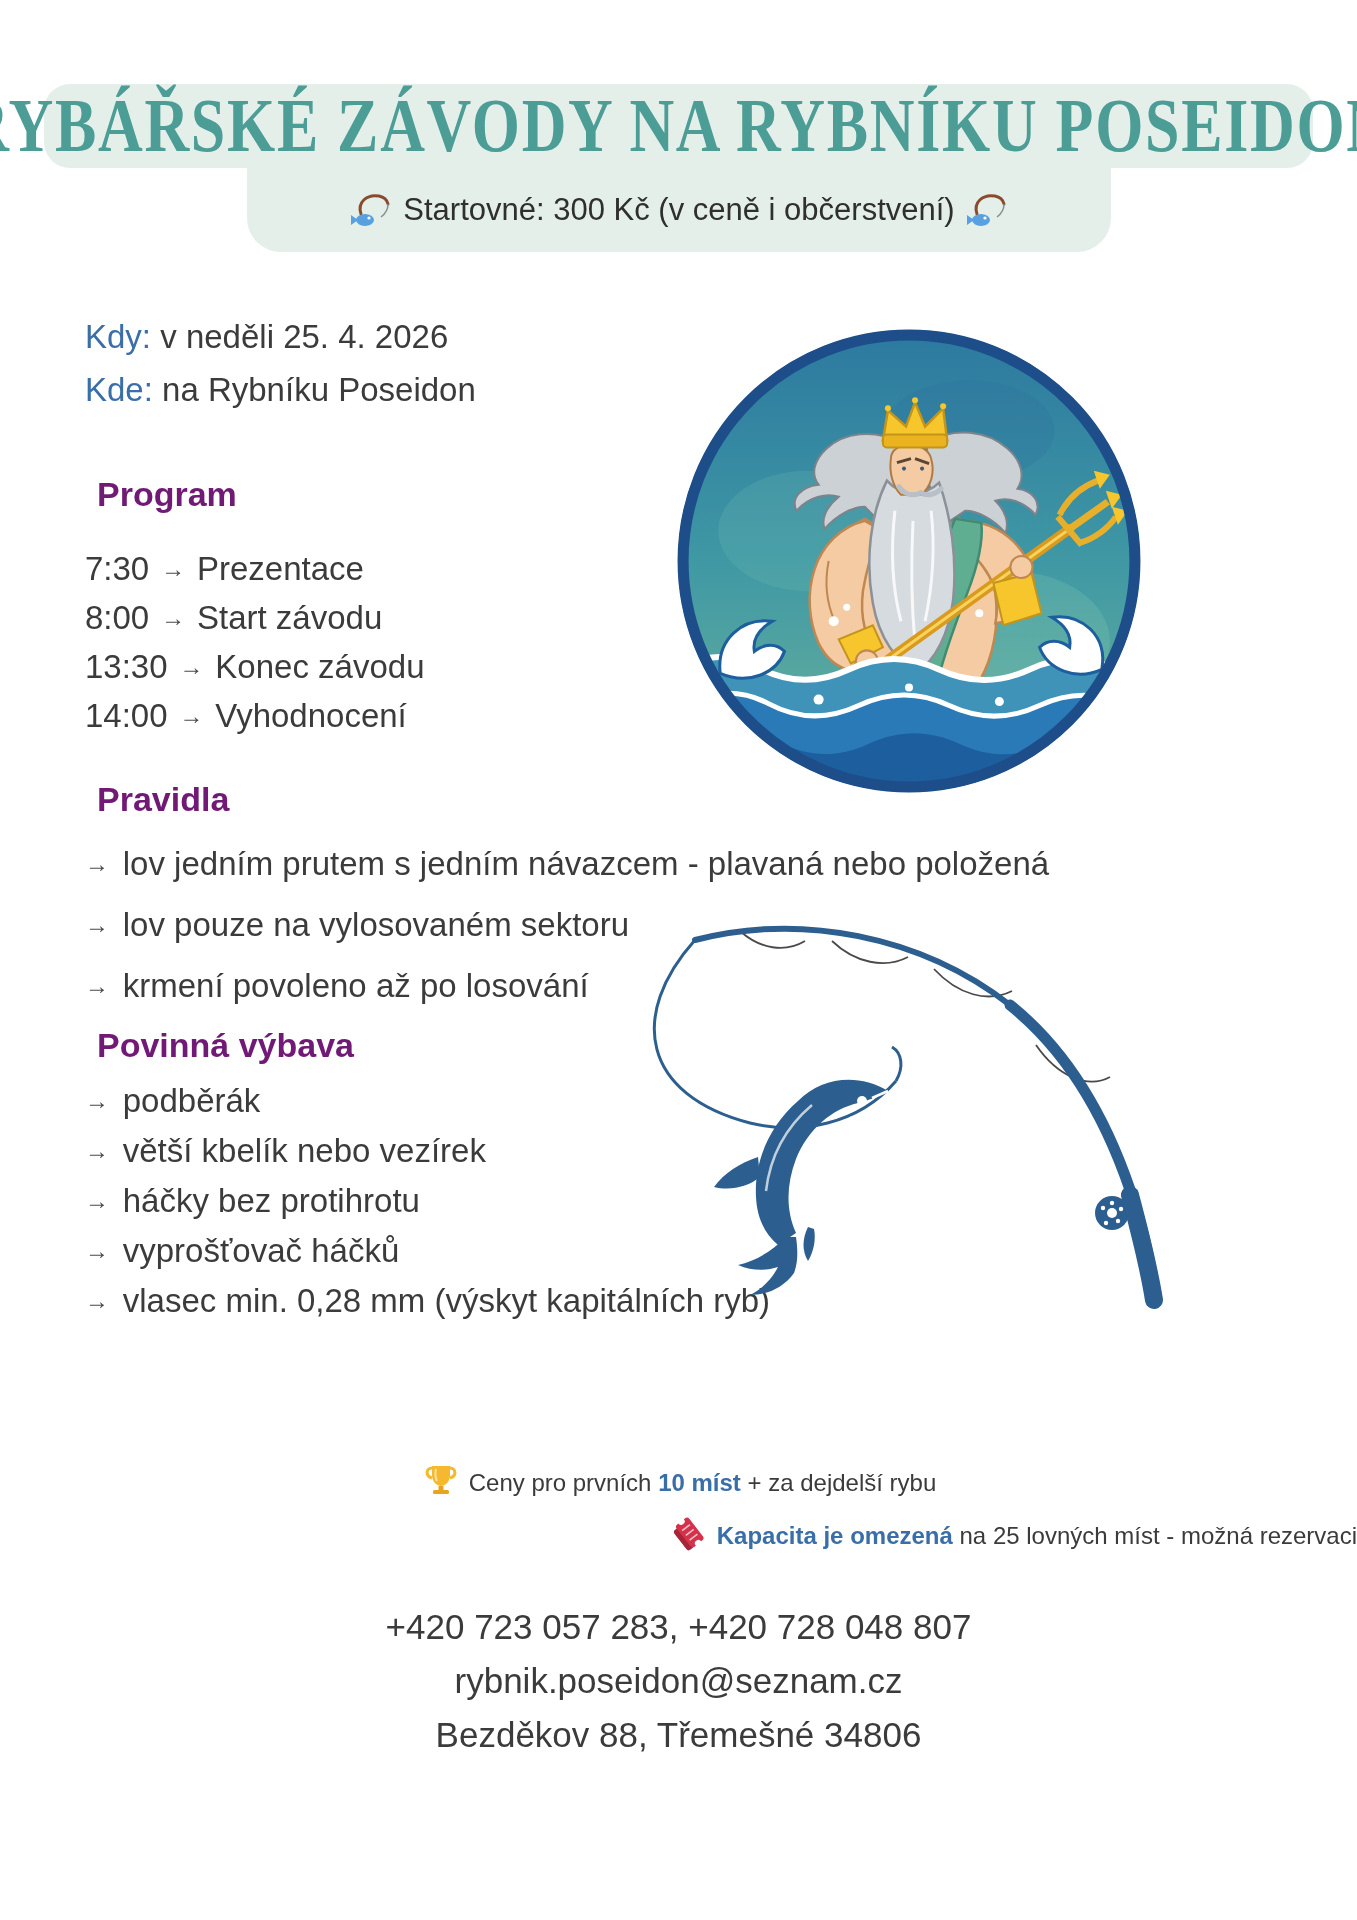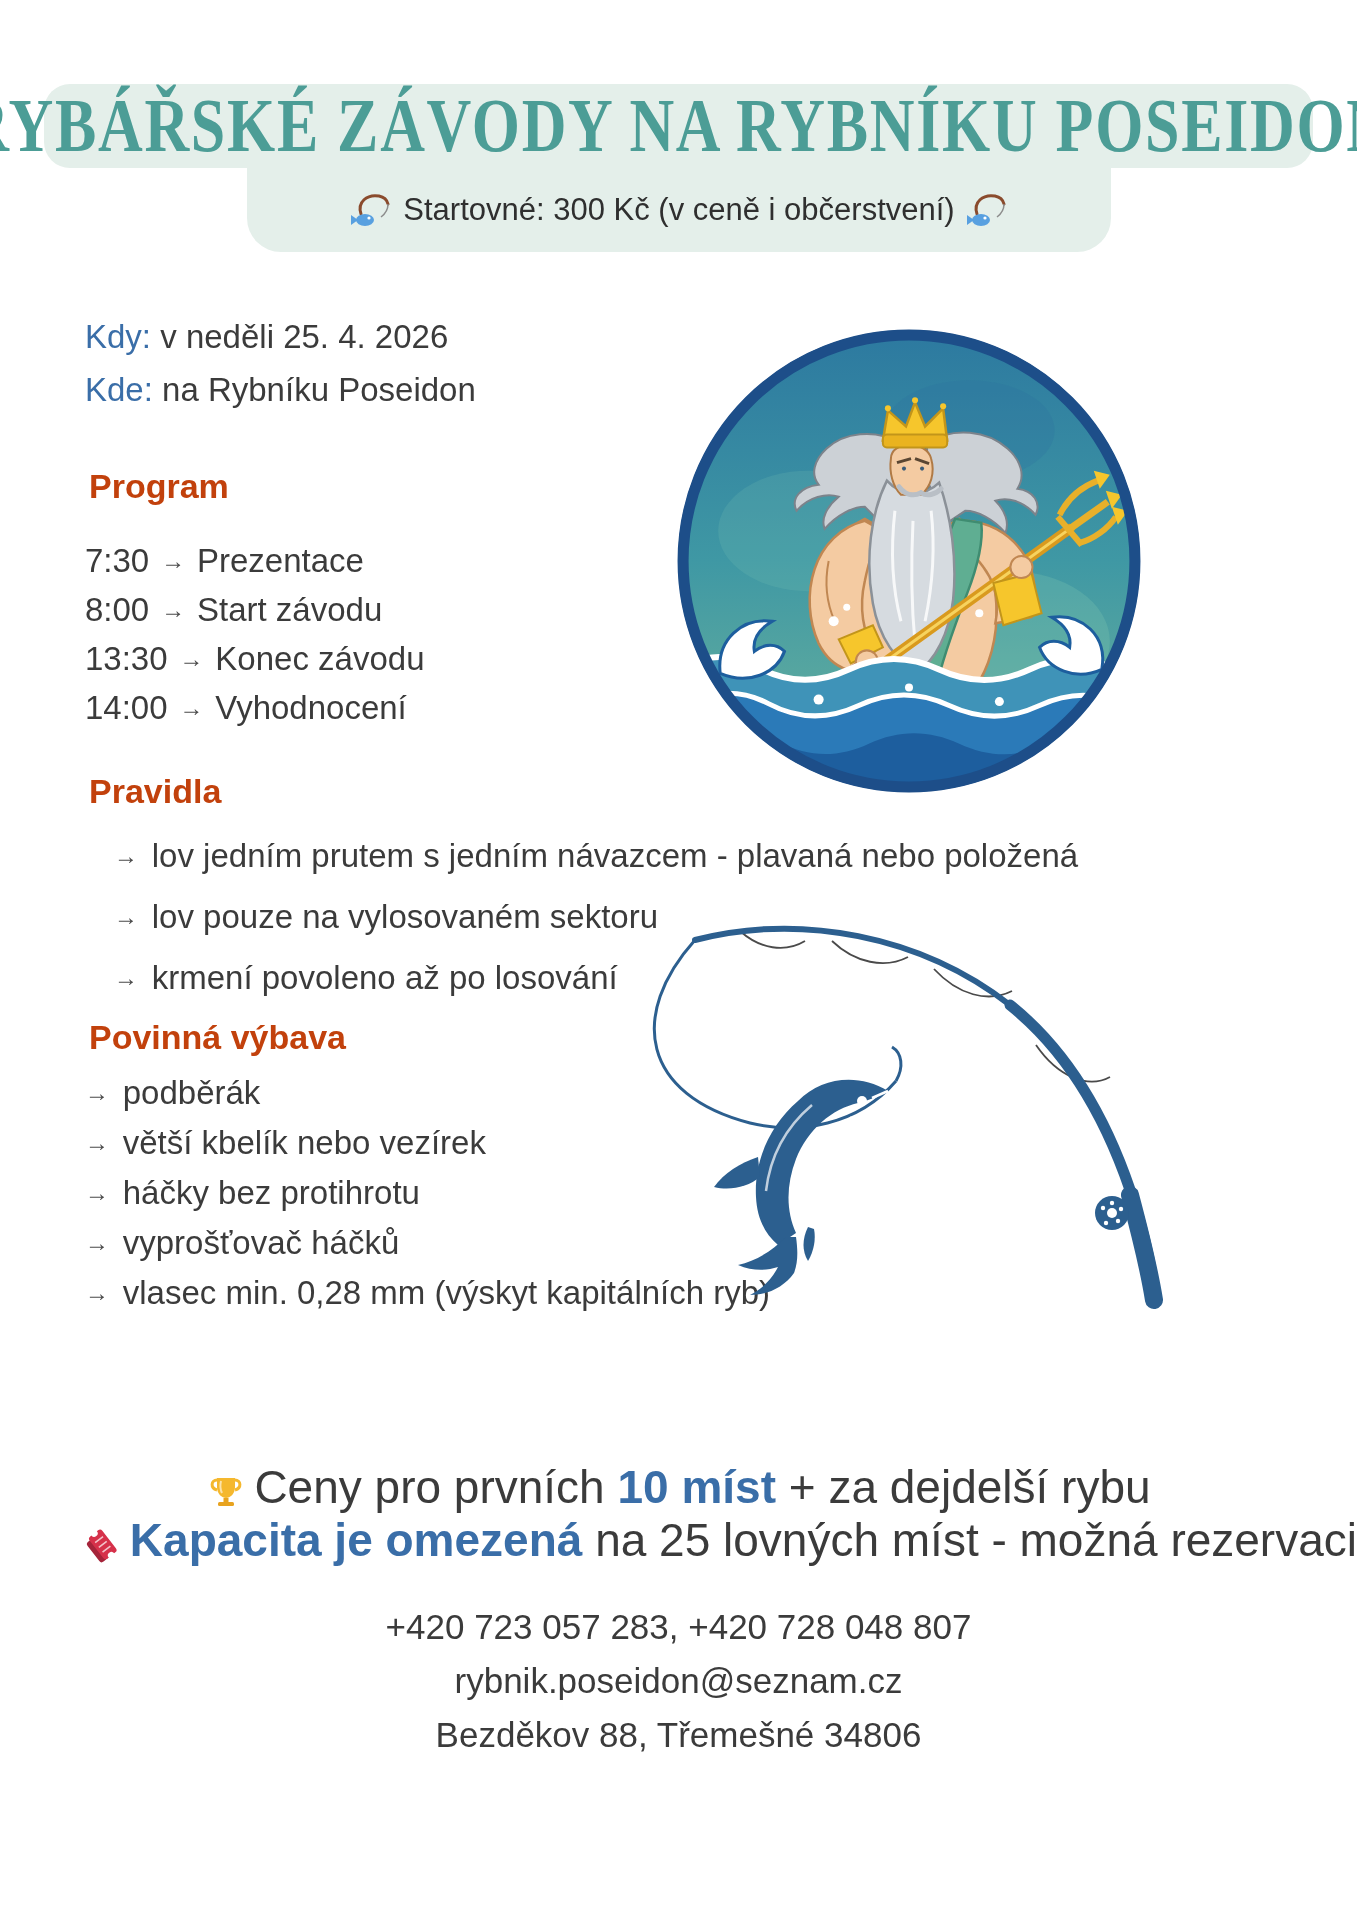--- a/index.html
+++ b/index.html
@@ -22,33 +22,33 @@
     position:absolute;left:247px;top:168px;width:864px;height:84px;
     background:#E4EFEA;border-radius:0 0 34px 34px;
     display:flex;align-items:center;justify-content:center;gap:12px;
   }
   .subtitle-text{font-size:31px;color:#2f2f2f;}
   .mini-icon{display:inline-block;vertical-align:middle;}
   
   .details-block{position:absolute;left:85px;top:310px;font-size:33px;line-height:53px;}
   .lbl{font-weight:400;color:#3A6EA8;}
   .section{position:absolute;left:85px;}
-  .section h2{margin:4px;font-size:34px;font-weight:700;color:#c2410c;}
+  .section h2{margin:12px;font-size:34px;font-weight:700;color:#701a75;}
   .program-block{top:463px;}
   .program-block .rows{margin-top:32px;font-size:33px;line-height:46px;}
   .arrow{font-size:0.72em;position:relative;top:-3px;color:#4a4a4a;}
   .program-block .arrow{margin:0 12px;}
   .list{margin-top:16px;font-size:33px;}
   .pravidla-block{top:768px;}
-  .pravidla-block .list{line-height:58px;margin-left:29px;}
+  .pravidla-block .list{line-height:58px;}
   .povinna-block{top:1014px;}
   .povinna-block .list{margin-top:12px;line-height:47px;}
   .list .arrow{margin-right:14px;}
   
-  .center-line{position:absolute;left:0;width:100%;text-align:center;font-size:46px;white-space:nowrap;}
+  .center-line{position:absolute;left:0;width:100%;text-align:center;font-size:24px;white-space:nowrap;}
   .prizes-line{top:1460px;}
   .capacity-line{top:1513px;text-align:right;}
   .hl{font-weight:700;color:#3A6EA8;}
   .center-line .mini-icon{vertical-align:-9px;margin-right:8px;}
   .contact-block{position:absolute;left:0;top:1600px;width:100%;text-align:center;font-size:35px;line-height:54px;}
   
   .badge{position:absolute;left:668px;top:320px;}
   .rodfish{position:absolute;left:600px;top:895px;}
 </style>
 </head>

